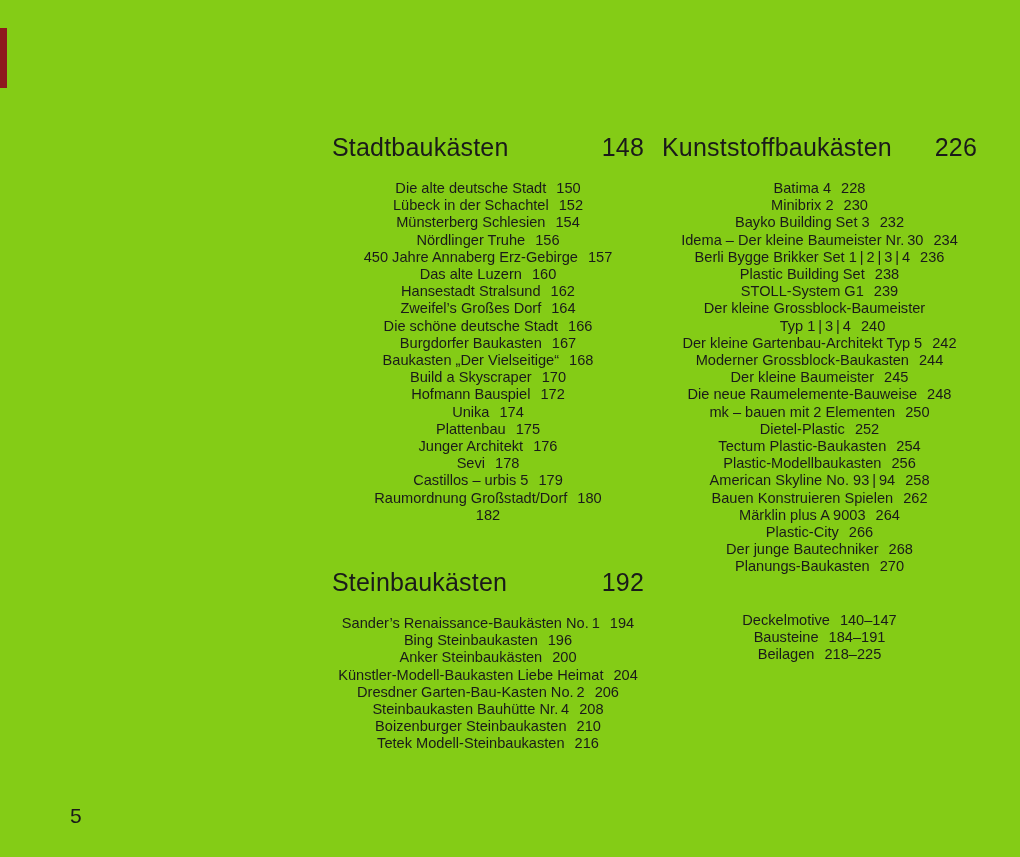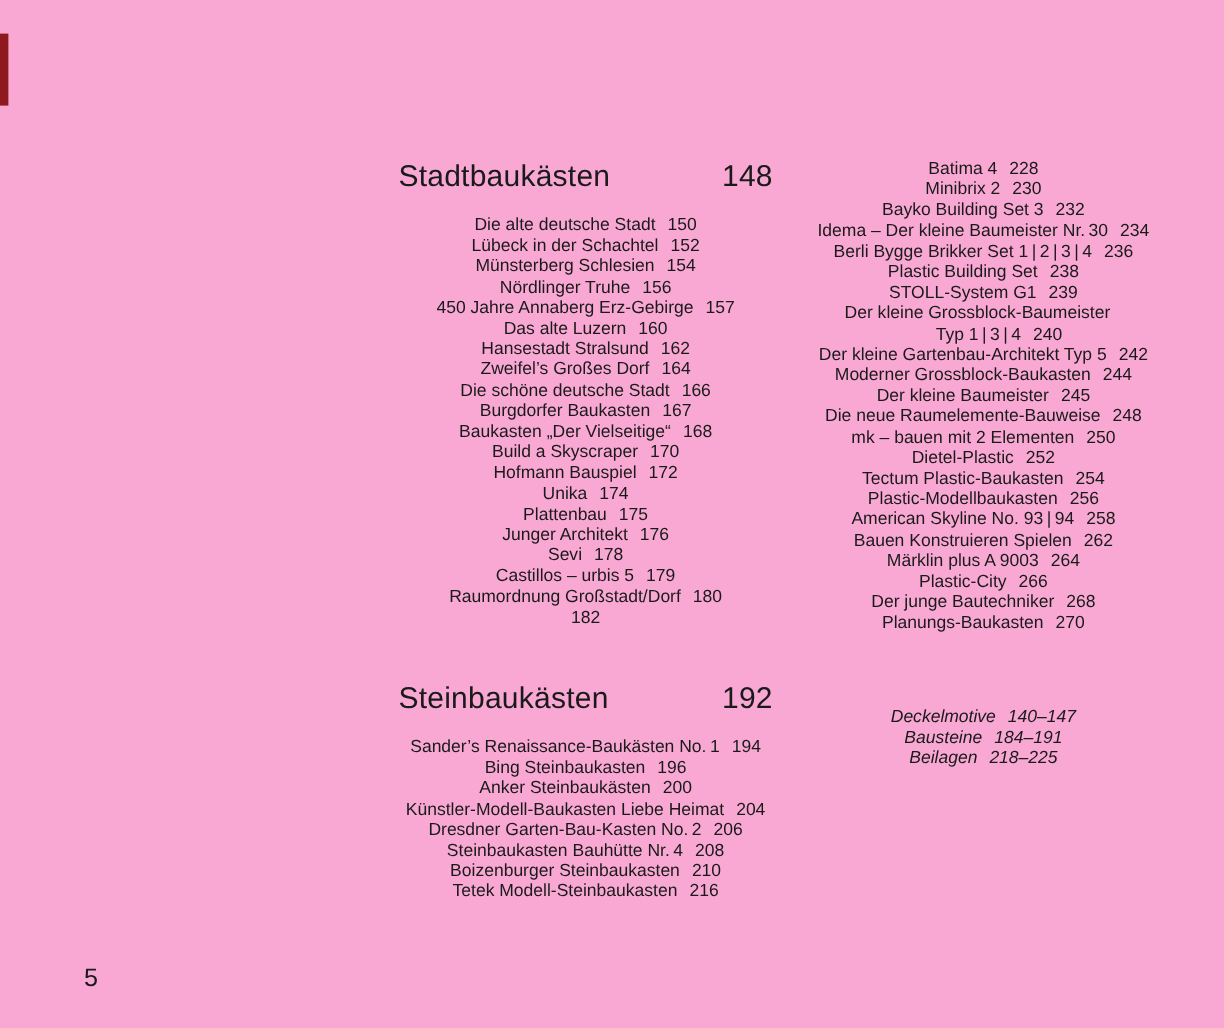--- a/index.html
+++ b/index.html
@@ -1,20 +1,20 @@
 <!DOCTYPE html>
 <html><head>
 <meta charset="utf-8">
 <style>
   html, body { margin: 0; padding: 0; }
   .page {
     position: relative;
     width: 1020px;
     height: 857px;
-    background: #f9a8d4;
+    background: #84cc16;
     overflow: hidden;
     font-family: "Liberation Sans", sans-serif;
     color: #1a1a1a;
     -webkit-font-smoothing: antialiased;
   }
   .edge-mark {
     position: absolute;
     left: 0;
     top: 28px;
     width: 7px;
@@ -42,21 +42,21 @@
     display: flex;
     justify-content: center;
     align-items: baseline;
     font-size: 14.6px;
     line-height: 17.2px;
     white-space: nowrap;
   }
   .entry-label { padding-right: 10px; overflow: hidden; }
   .entry-label.indented { padding-left: 26px; }
   .entry-page { text-align: right; white-space: nowrap; }
-  .appendix { margin-top: 61px; font-style: italic; }
+  .appendix { margin-top: 36px; }
   .page-number {
     position: absolute;
     left: 70px;
     top: 804px;
     font-size: 21px;
     line-height: 24px;
   }
 </style>
 </head>
 <body>
@@ -216,20 +216,24 @@
 
 
         <div class="entry">
           <span class="entry-label">Tetek Modell-Steinbaukasten</span>
           <span class="entry-page">216</span>
         </div>
       </div>
   </div>
 
   <div class="col col-right">
+    <h2 class="section-heading">
+      <span>Kunststoffbaukästen</span>
+      <span>226</span>
+    </h2>
     <div class="entries">
 
         <div class="entry">
           <span class="entry-label">Batima 4</span>
           <span class="entry-page">228</span>
         </div>
 
         <div class="entry">
           <span class="entry-label">Minibrix 2</span>
           <span class="entry-page">230</span>

